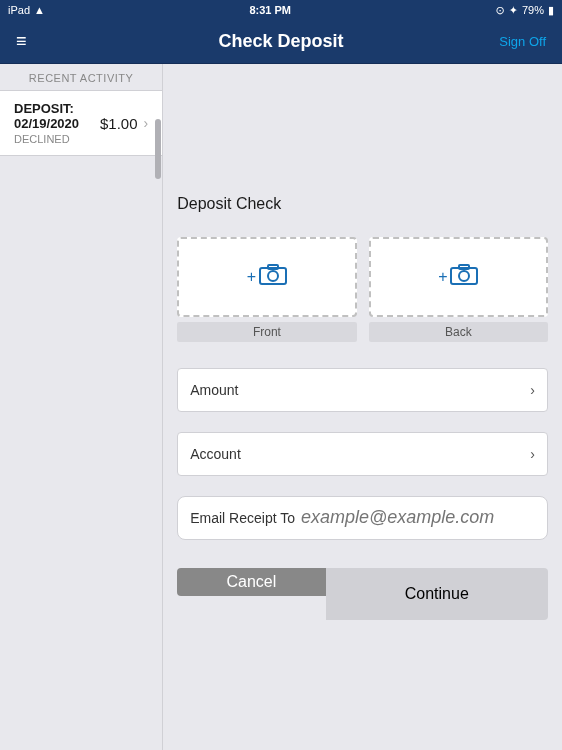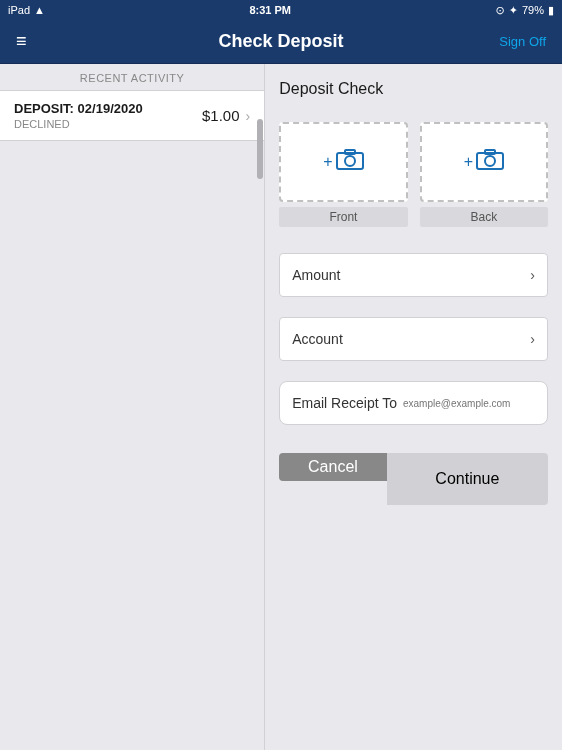--- a/index.html
+++ b/index.html
@@ -129,20 +129,21 @@
     }
 
     
     .right-panel {
       flex: 1;
       background: #e8e8ed;
       padding: 16px 14px;
       display: flex;
       flex-direction: column;
       gap: 12px;
+      justify-content: center;
     }
 
     .deposit-check-title {
       font-size: 16px;
       font-weight: 500;
       color: #1a1a1a;
       margin-bottom: 12px;
     }
 
     
@@ -230,23 +231,24 @@
     }
     .email-label {
       font-size: 14px;
       color: #333;
       white-space: nowrap;
     }
     .email-input {
       flex: 1;
       border: none;
       outline: none;
-      font-size: 10px;
+      font-size: 18px;
       color: #000000;
       background: transparent;
+      font-style: italic;
     }
 
     
     .button-row {
       display: flex;
       gap: 0;
     }
     .cancel-btn {
       flex: 1;
       height: 28px;

